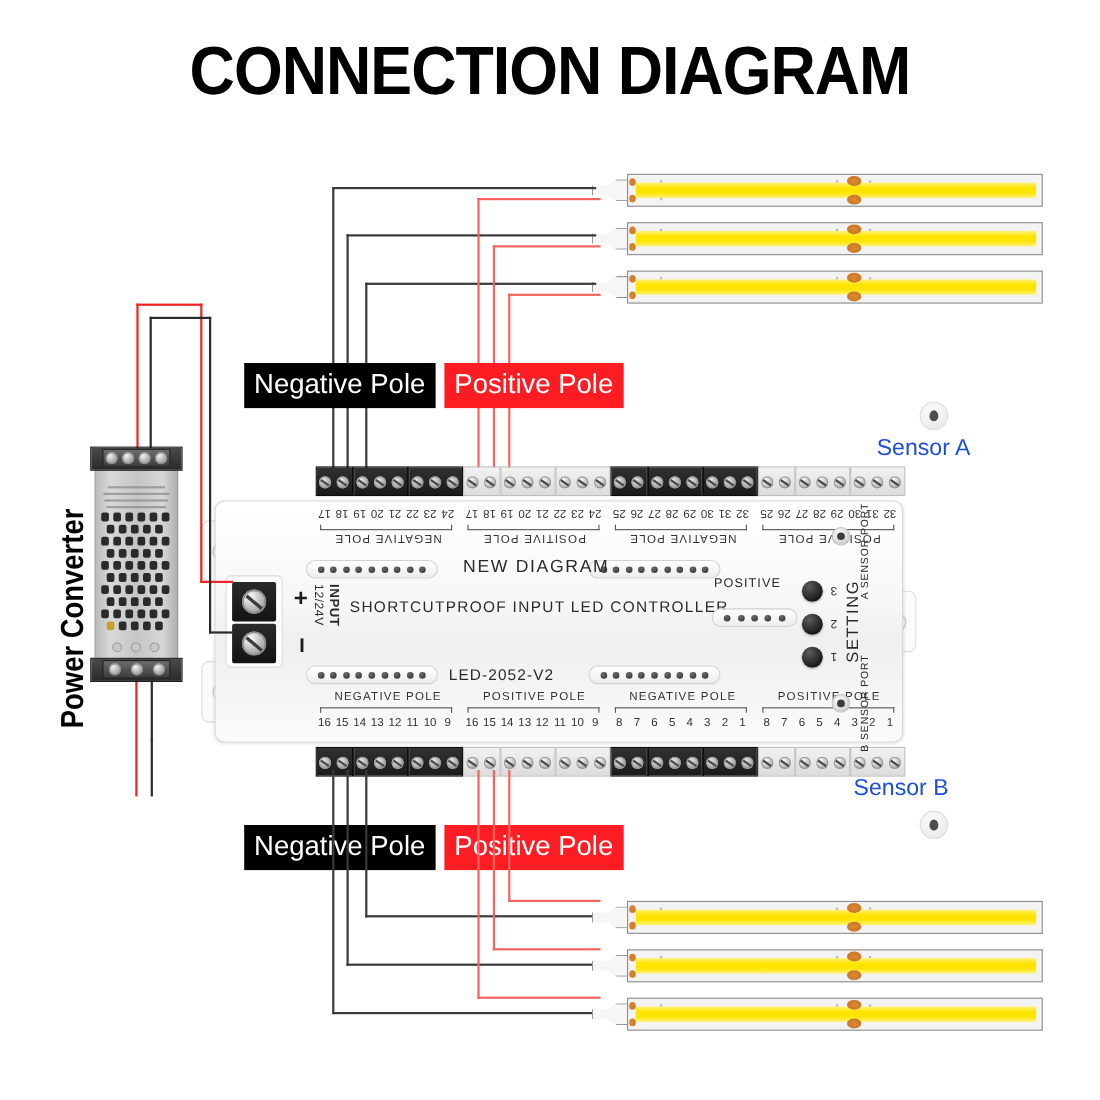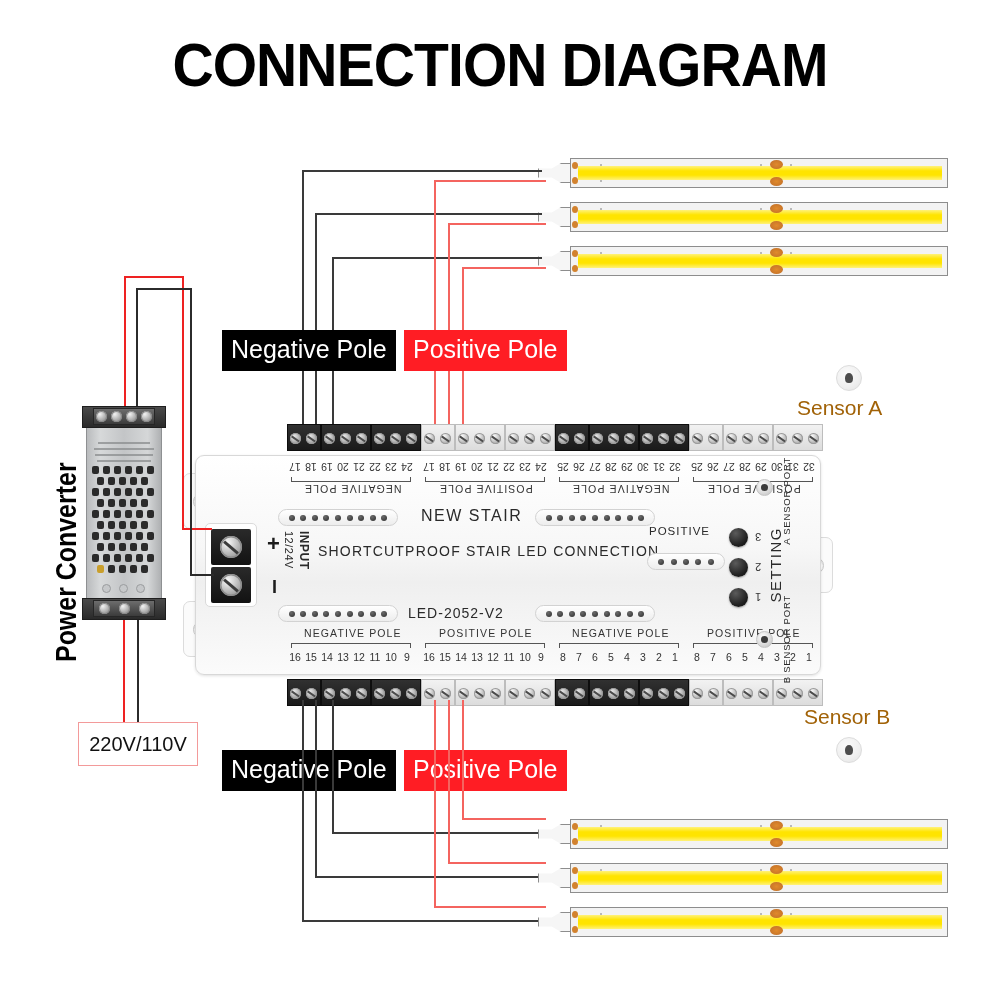--- a/index.html
+++ b/index.html
@@ -133,21 +133,21 @@
 
   .mains{position:absolute;left:78px;top:722px;width:120px;height:44px;border:1.6px solid #f39a9a;
     box-sizing:border-box;background:#fff;display:flex;align-items:center;justify-content:center;
     font-size:20px;color:#111;}
 
   
   .sensor{position:absolute;width:26px;height:26px;border-radius:50%;
     background:radial-gradient(circle at 40% 32%,#fbfbfb,#efefef 60%,#e2e2e2 100%);border:1px solid #dcdcdc;box-sizing:border-box;}
   .sensor::after{content:"";position:absolute;left:50%;top:50%;width:8px;height:10px;margin:-5px 0 0 -4px;
     border-radius:50% 50% 45% 45%;background:#4d4d4d;}
-  .sensorlbl{position:absolute;font-size:21px;color:#a16207;white-space:nowrap;}
+  .sensorlbl{position:absolute;font-size:21px;color:#1d4ed8;white-space:nowrap;}
 </style>
 </head>
 <body>
 
 <div class="stage">
 
   <div class="title">CONNECTION DIAGRAM</div>
 
   <div class="strip" style="left:538px;top:158px;width:410px;">
     <div class="lead"></div>
@@ -504,22 +504,22 @@
         <i></i>
         <i></i>
         <i></i>
         <i></i>
         <i></i>
         <i></i>
         <i></i>
         <i></i>
     </div>
 
-    <div class="boardtxt" style="left:238px;top:52px;font-size:16px;letter-spacing:1.5px;">NEW STAIR</div>
-    <div class="boardtxt" style="left:135px;top:88px;font-size:14px;letter-spacing:1.2px;">SHORTCUTPROOF STAIR LED CONNECTION</div>
+    <div class="boardtxt" style="left:238px;top:52px;font-size:16px;letter-spacing:1.5px;">NEW DIAGRAM</div>
+    <div class="boardtxt" style="left:135px;top:88px;font-size:14px;letter-spacing:1.2px;">SHORTCUTPROOF INPUT LED CONTROLLER</div>
     <div class="boardtxt" style="left:225px;top:150px;font-size:14px;letter-spacing:1px;">LED-2052-V2</div>
 
     <div class="boardtxt" style="left:466px;top:70px;font-size:11.5px;letter-spacing:1px;">POSITIVE</div>
     <div class="ledrow" style="left:464px;top:98px;width:78px;">
       <i></i>
         <i></i>
         <i></i>
         <i></i>
         <i></i>
     </div>
@@ -685,23 +685,20 @@
         <i style="left:38px;top:99px;"></i>
         <i style="left:49px;top:99px;"></i>
     </div>
     <div class="scrhole" style="left:16px;top:180px;"></div>
     <div class="scrhole" style="left:33px;top:180px;"></div>
     <div class="scrhole" style="left:50px;top:180px;"></div>
 
     <div class="pcname"><span>Power Converter</span></div>
   </div>
 
-  <div class="mains">
-    <span>220V/110V</span>
-  </div>
 
   <div class="sensor" style="left:836px;top:365px;"></div>
   <div class="sensorlbl" style="left:797px;top:396px;">Sensor A</div>
 
-  <div class="sensorlbl" style="left:804px;top:705px;">Sensor B</div>
+  <div class="sensorlbl" style="left:776px;top:705px;">Sensor B</div>
   <div class="sensor" style="left:836px;top:737px;"></div>
 
 </div>
 
 </body></html>

